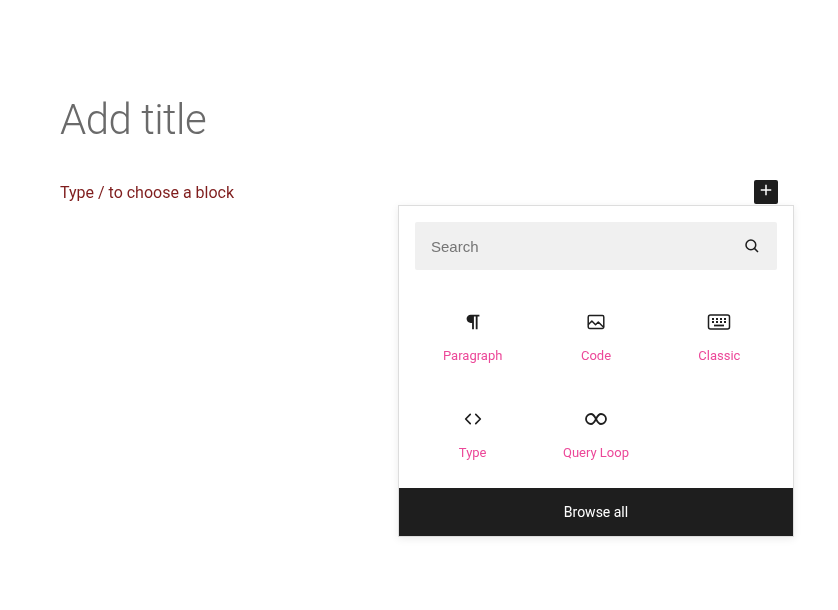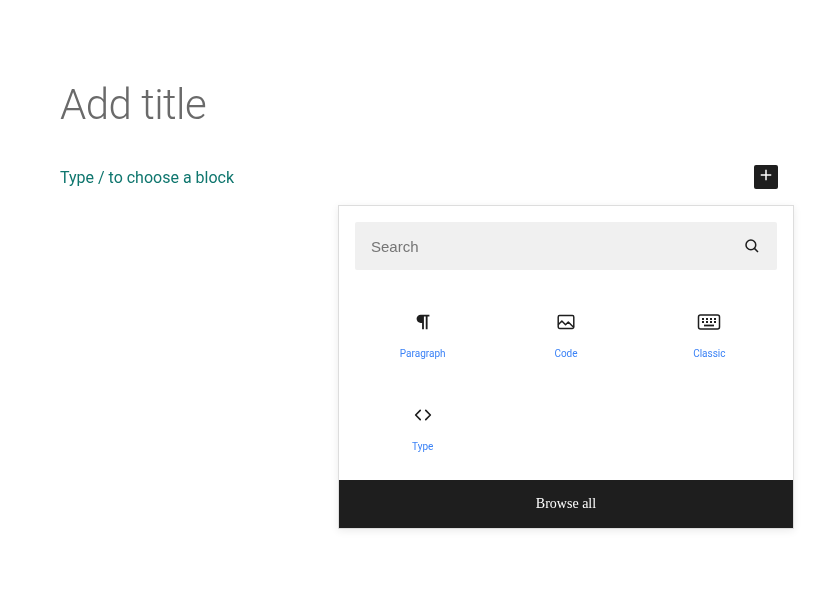--- a/index.html
+++ b/index.html
@@ -9,59 +9,60 @@
     }
     body {
       font-family: -apple-system, BlinkMacSystemFont, "Segoe UI", Roboto, sans-serif;
       background: #fff;
       width: 838px;
       height: 610px;
       position: relative;
       overflow: hidden;
     }
     .editor {
-      padding: 80px 60px 0 60px;
+      padding: 48px 60px 0 60px;
+      margin-top: 47px;
     }
     .title-field {
       font-size: 42px;
       font-weight: 300;
       color: #6a6a6a;
       cursor: text;
       margin-bottom: 36px;
       letter-spacing: -0.5px;
     }
     .prompt-row {
       display: flex;
       align-items: center;
       justify-content: space-between;
     }
     .prompt-text {
       font-size: 16px;
-      color: #0f766e;
+      color: #7f1d1d;
       cursor: text;
     }
     .add-block-btn {
       width: 24px;
       height: 24px;
       background: #1e1e1e;
       display: flex;
       align-items: center;
       justify-content: center;
       cursor: pointer;
       border-radius: 2px;
     }
     .add-block-btn svg {
       width: 18px;
       height: 18px;
     }
     .inserter-panel {
       position: absolute;
       top: 205px;
       right: 44px;
-      width: 456px;
+      width: 396px;
       background: #fff;
       border: 1px solid #ddd;
       box-shadow: 0 2px 8px rgba(0,0,0,0.08);
     }
     .search-wrap {
       padding: 16px;
     }
     .search-box {
       background: #f0f0f0;
       display: flex;
@@ -100,32 +101,31 @@
       padding: 8px 4px;
     }
     .block-icon {
       height: 24px;
       display: flex;
       align-items: center;
       justify-content: center;
       margin-bottom: 14px;
     }
     .block-label {
-      font-size: 10px;
-      color: #3b82f6;
+      font-size: 13px;
+      color: #ec4899;
       text-align: left;
     }
     .browse-all-btn {
       background: #1e1e1e;
       color: #fff;
       text-align: center;
       padding: 16px 0;
       font-size: 14px;
       cursor: pointer;
-      font-family: Liberation Serif, serif;
     }
   </style>
 </head>
 <body>
 
 <div class="editor">
   <div class="title-field">Add title</div>
   <div class="prompt-row">
     <div class="prompt-text">Type / to choose a block</div>
     <div class="add-block-btn">
@@ -196,17 +196,25 @@
       <div class="block-icon">
         <svg width="22" height="22" viewBox="0 0 24 24" fill="none" stroke="#1e1e1e" stroke-width="1.8" stroke-linecap="round" stroke-linejoin="round">
           <polyline points="9 7 4 12 9 17"></polyline>
           <polyline points="15 7 20 12 15 17"></polyline>
         </svg>
       </div>
       <div class="block-label">Type</div>
     </div>
 
 
+    <div class="block-item">
+      <div class="block-icon">
+        <svg width="24" height="16" viewBox="0 0 24 16" fill="none" stroke="#1e1e1e" stroke-width="1.8">
+          <path d="M2 8c0-3 2.5-5 5-5s5 5 5 5 2.5 5 5 5 5-2 5-5-2.5-5-5-5-5 5-5 5-2.5 5-5 5-5-2-5-5z"></path>
+        </svg>
+      </div>
+      <div class="block-label">Query Loop</div>
+    </div>
 
   </div>
 
   <div class="browse-all-btn">Browse all</div>
 </div>
 
 </body></html>

